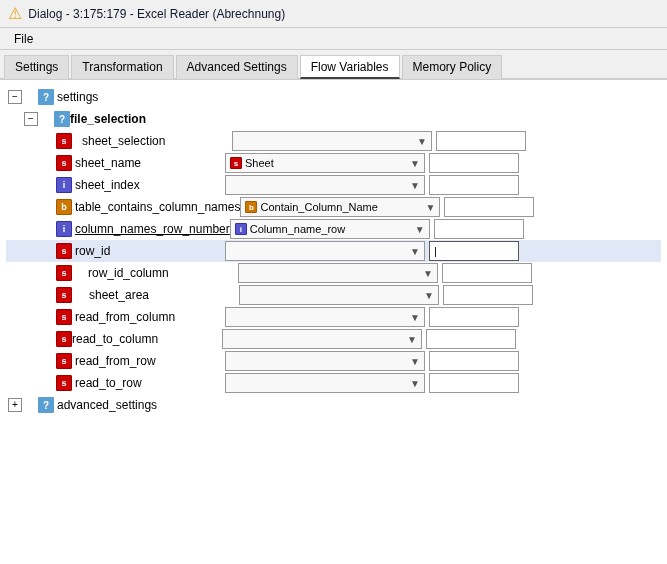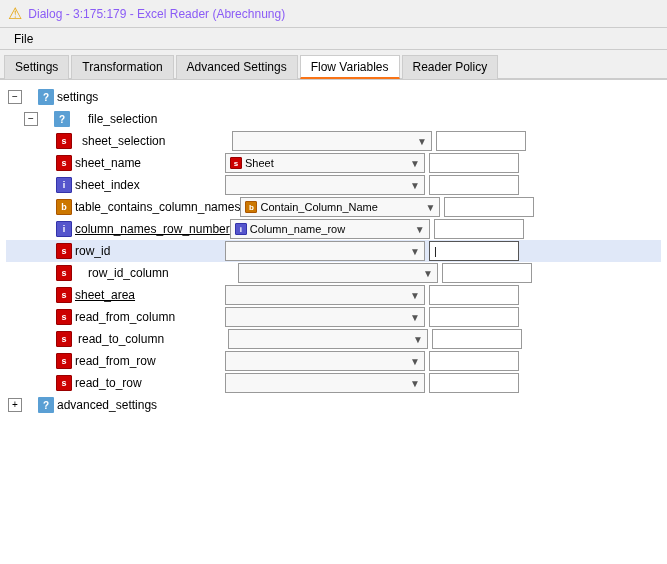--- a/index.html
+++ b/index.html
@@ -17,21 +17,21 @@
       background: #f0f0f0;
       border-bottom: 1px solid #ccc;
       padding: 4px 8px;
       display: flex;
       align-items: center;
       gap: 6px;
       height: 28px;
     }
     .title-bar .title-text {
       font-size: 12px;
-      color: #8b5cf6;
+      color: #0f172a;
     }
 
     
     .menu-bar {
       background: #f0f0f0;
       padding: 2px 8px;
       border-bottom: 1px solid #ccc;
       height: 22px;
       display: flex;
       align-items: center;
@@ -57,21 +57,21 @@
       border-bottom: none;
       background: #e0e0e0;
       cursor: pointer;
       font-size: 12px;
       margin-right: 2px;
       position: relative;
       top: 1px;
     }
     .tab.active {
       background: #fff;
-      border-bottom: 2px solid #f97316;
+      border-bottom: 2px solid #404040;
       font-weight: normal;
       z-index: 1;
     }
 
     
     .content-area {
       background: #fff;
       height: calc(564px - 28px - 22px - 30px);
       overflow-y: auto;
       padding: 6px;
@@ -222,39 +222,39 @@
   <div class="tab">
     <span>Transformation</span>
   </div>
   <div class="tab">
     <span>Advanced Settings</span>
   </div>
   <div class="tab active">
     <span>Flow Variables</span>
   </div>
   <div class="tab">
-    <span>Reader Policy</span>
+    <span>Memory Policy</span>
   </div>
 </div>
 
 <div class="content-area">
 
   <div class="tree-row">
     <span class="expand-btn">−</span>
     <span class="spacer"></span>
     <span class="node-icon icon-question">?</span>
     <span style="margin-left:3px;" class="node-label">settings</span>
   </div>
 
   <div class="tree-row">
     <span style="width:16px; display:inline-block;"></span>
     <span class="expand-btn">−</span>
     <span class="spacer"></span>
     <span class="node-icon icon-question">?</span>
-    <span style="margin-left:18px;" class="node-label">file_selection</span>
+    <span style="margin-left:0;font-weight:bold;" class="node-label">file_selection</span>
   </div>
 
   <div class="tree-row">
     <span style="width:32px; display:inline-block;"></span>
     <span class="spacer"></span>
     <span class="node-icon icon-s">s</span>
     <span style="margin-left:10px; min-width:150px; display:inline-block;" class="node-label">sheet_selection</span>
     <div class="dropdown-select">
       <span class="dropdown-value"></span>
       <span class="dropdown-arrow">▼</span>
@@ -340,21 +340,21 @@
       <span class="dropdown-value"></span>
       <span class="dropdown-arrow">▼</span>
     </div>
     <input class="text-input" type="text" value="" style="margin-left: 4px;">
   </div>
 
   <div class="tree-row">
     <span style="width:32px; display:inline-block;"></span>
     <span class="spacer"></span>
     <span class="node-icon icon-s">s</span>
-    <span style="margin-left:3px; min-width:150px; display:inline-block;text-decoration:underline;" class="node-label">sheet_area</span>
+    <span style="margin-left:17px; min-width:150px; display:inline-block;" class="node-label">sheet_area</span>
     <div class="dropdown-select">
       <span class="dropdown-value"></span>
       <span class="dropdown-arrow">▼</span>
     </div>
     <input class="text-input" type="text" value="" style="margin-left: 4px;">
   </div>
 
   <div class="tree-row">
     <span style="width:32px; display:inline-block;"></span>
     <span class="spacer"></span>
@@ -364,21 +364,21 @@
       <span class="dropdown-value"></span>
       <span class="dropdown-arrow">▼</span>
     </div>
     <input class="text-input" type="text" value="" style="margin-left: 4px;">
   </div>
 
   <div class="tree-row">
     <span style="width:32px; display:inline-block;"></span>
     <span class="spacer"></span>
     <span class="node-icon icon-s">s</span>
-    <span style="margin-left:6px; min-width:150px; display:inline-block;" class="node-label">read_to_column</span>
+    <span style="margin-left:0; min-width:150px; display:inline-block;" class="node-label">read_to_column</span>
     <div class="dropdown-select">
       <span class="dropdown-value"></span>
       <span class="dropdown-arrow">▼</span>
     </div>
     <input class="text-input" type="text" value="" style="margin-left: 4px;">
   </div>
 
   <div class="tree-row">
     <span style="width:32px; display:inline-block;"></span>
     <span class="spacer"></span>

